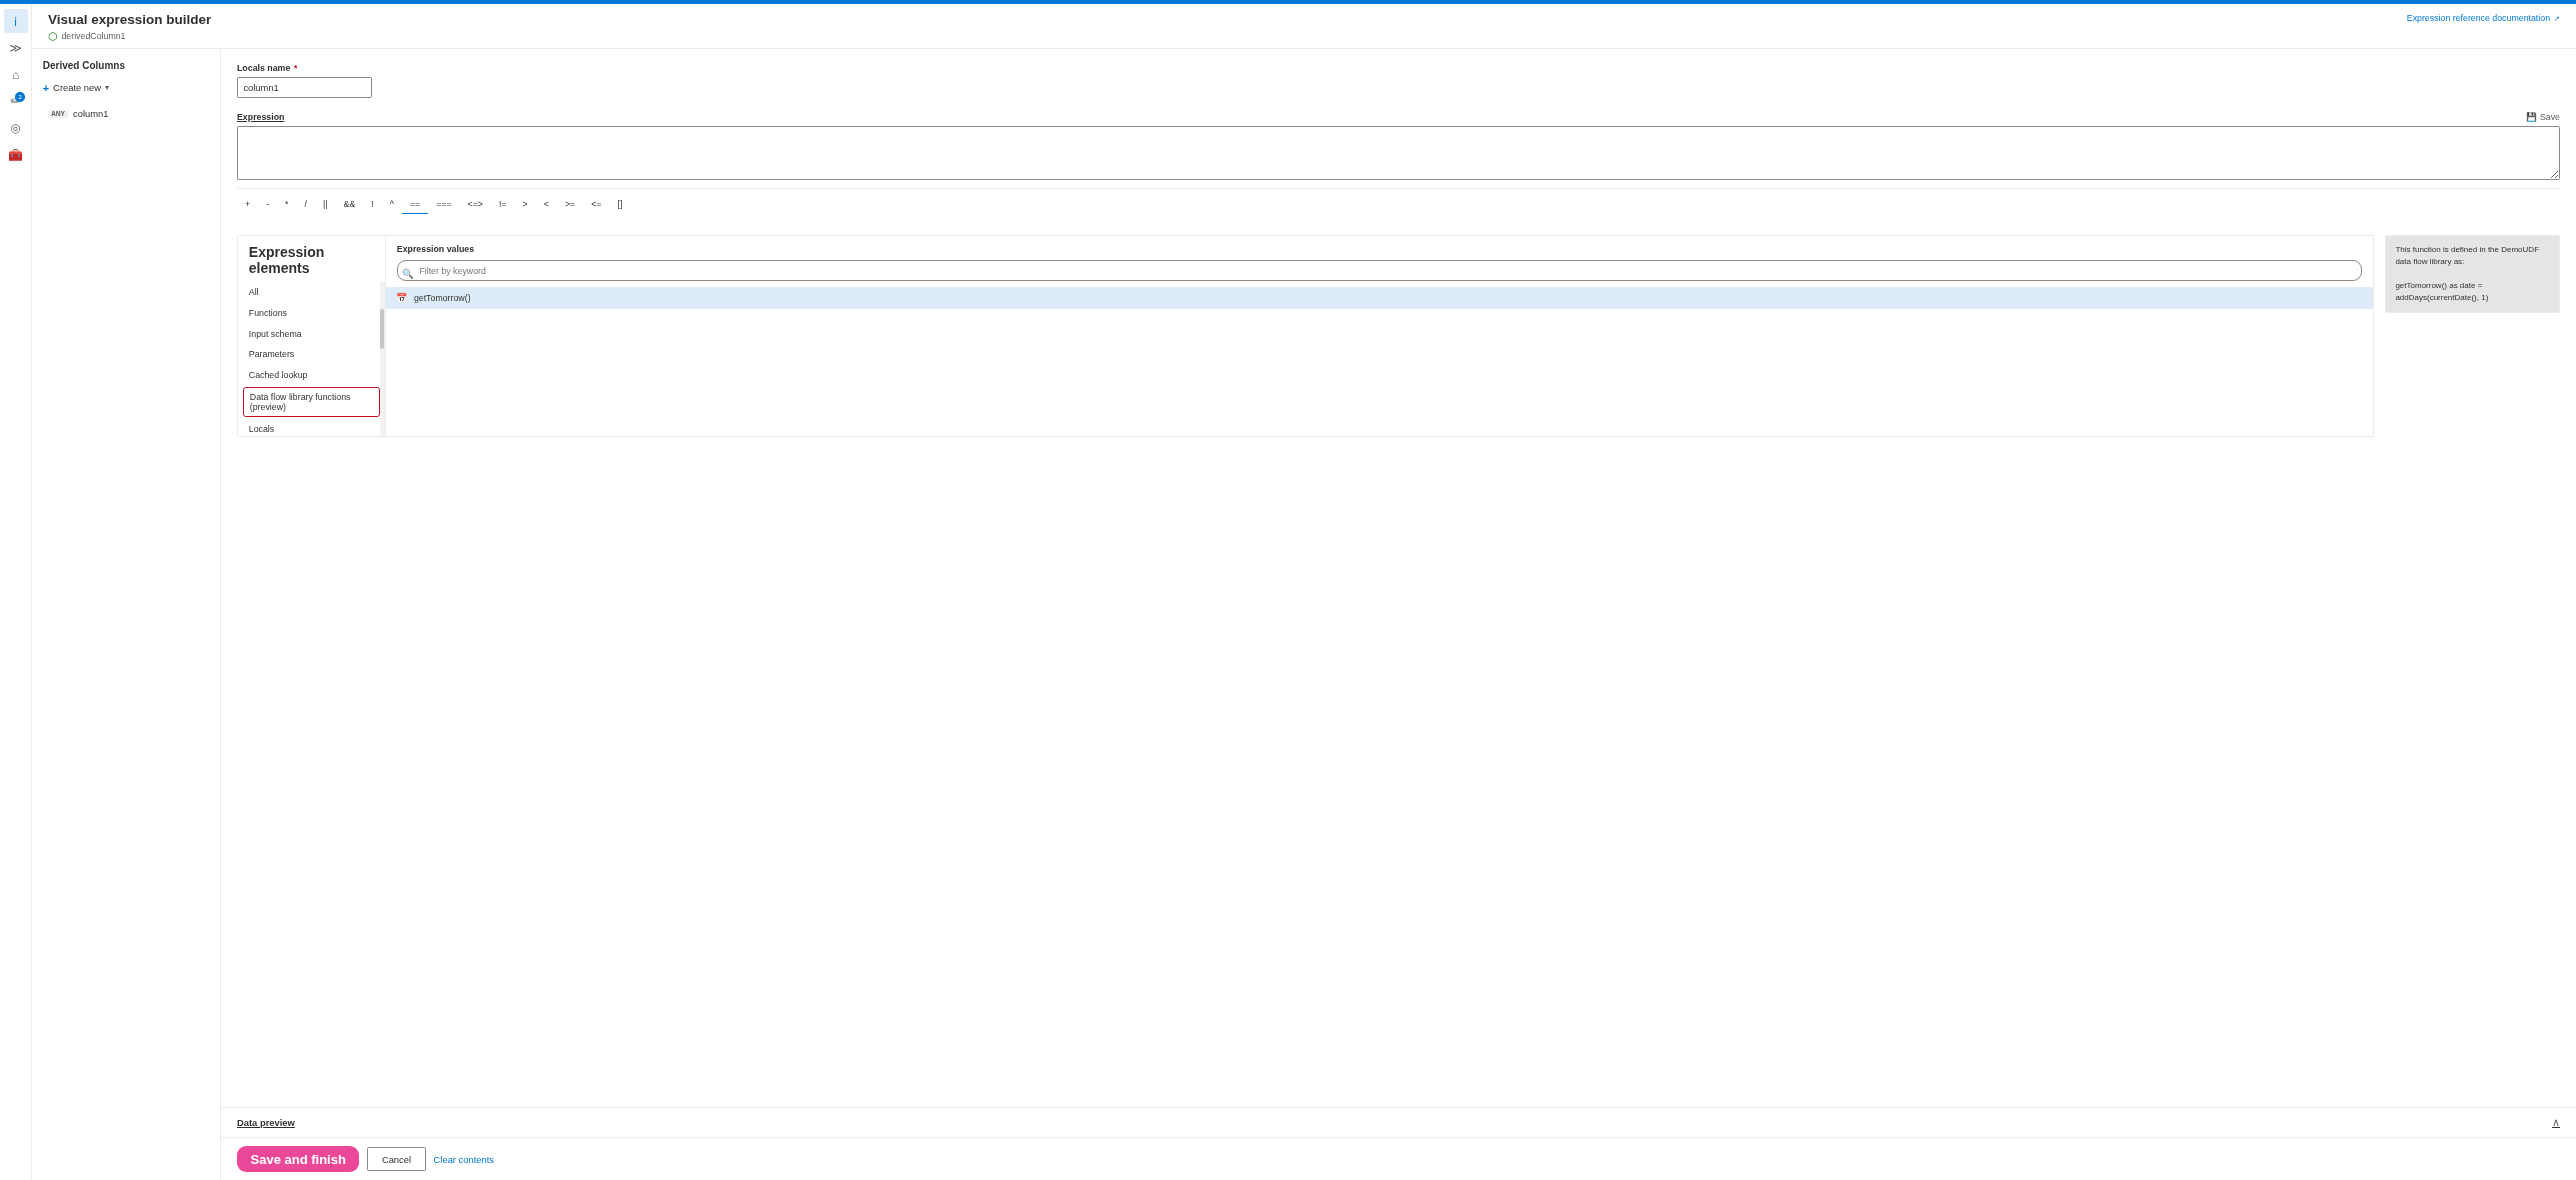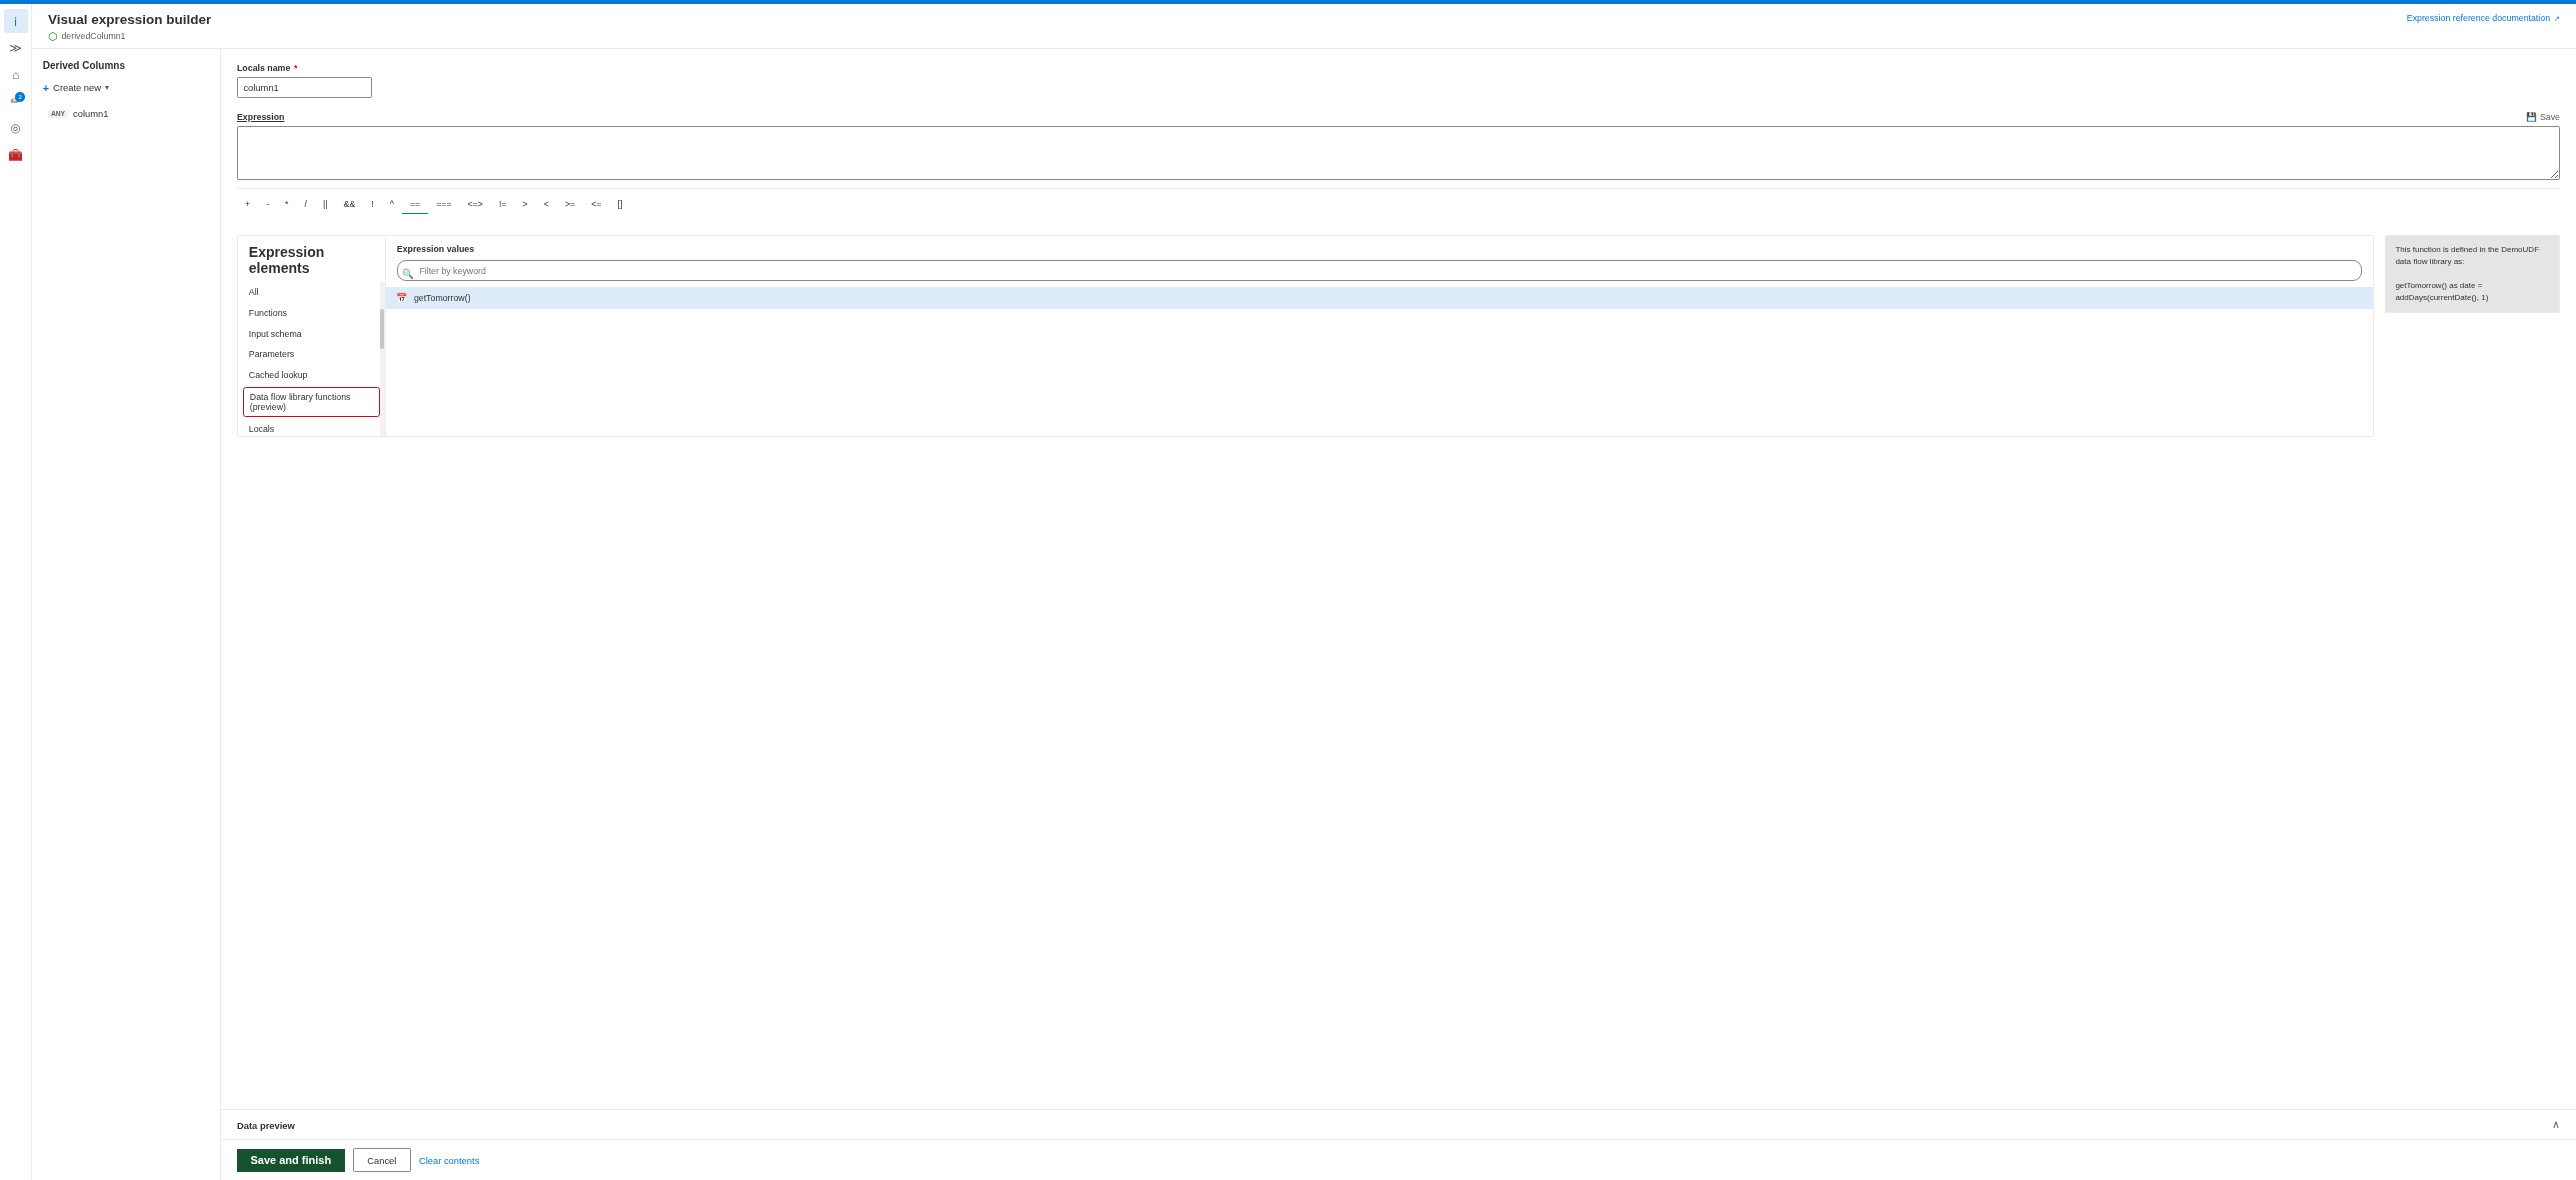--- a/index.html
+++ b/index.html
@@ -364,23 +364,24 @@
       align-self: flex-start;
       margin-left: 5.4px;
       margin-top: 10.8px;
     }
 
     
     .data-preview {
       border-top: 0.7px solid #edebe9;
       padding: 8px 16px;
       display: flex;
-      align-items: flex-end;
+      align-items: center;
       justify-content: space-between;
       flex-shrink: 0;
+      text-decoration: underline;
     }
     .data-preview-title {
       font-size: 9.4px;
       font-weight: 600;
     }
     .collapse-btn {
       background: none;
       border: none;
       cursor: pointer;
       color: #605e5c;
@@ -390,26 +391,26 @@
     
     .footer {
       border-top: 0.7px solid #edebe9;
       padding: 8px 16px;
       display: flex;
       align-items: center;
       gap: 8px;
       flex-shrink: 0;
     }
     .btn-primary {
-      background: #14532d;
+      background: #ec4899;
       color: #fff;
       border: none;
-      border-radius: 0;
+      border-radius: 9px;
       padding: 5.4px 13.5px;
-      font-size: 11px;
+      font-size: 13px;
       cursor: pointer;
       font-weight: 600;
     }
     .btn-secondary {
       background: #fff;
       color: #323130;
       border: 0.7px solid #8a8886;
       border-radius: 1.3px;
       padding: 5.4px 13.5px;
       font-size: 9.4px;

